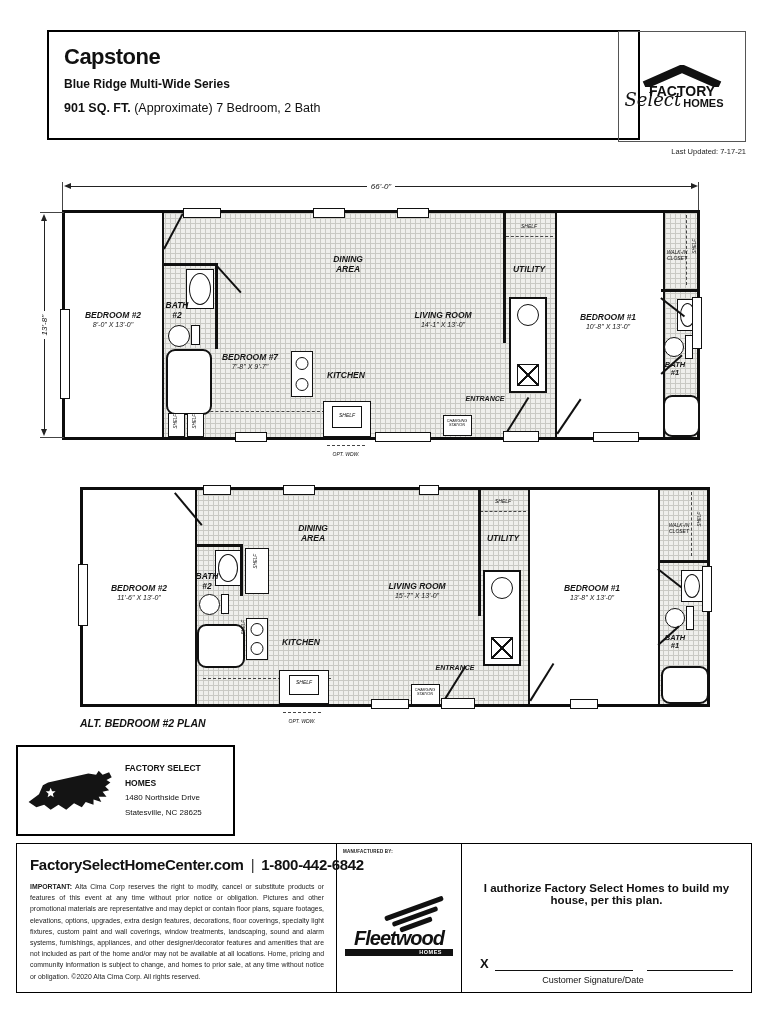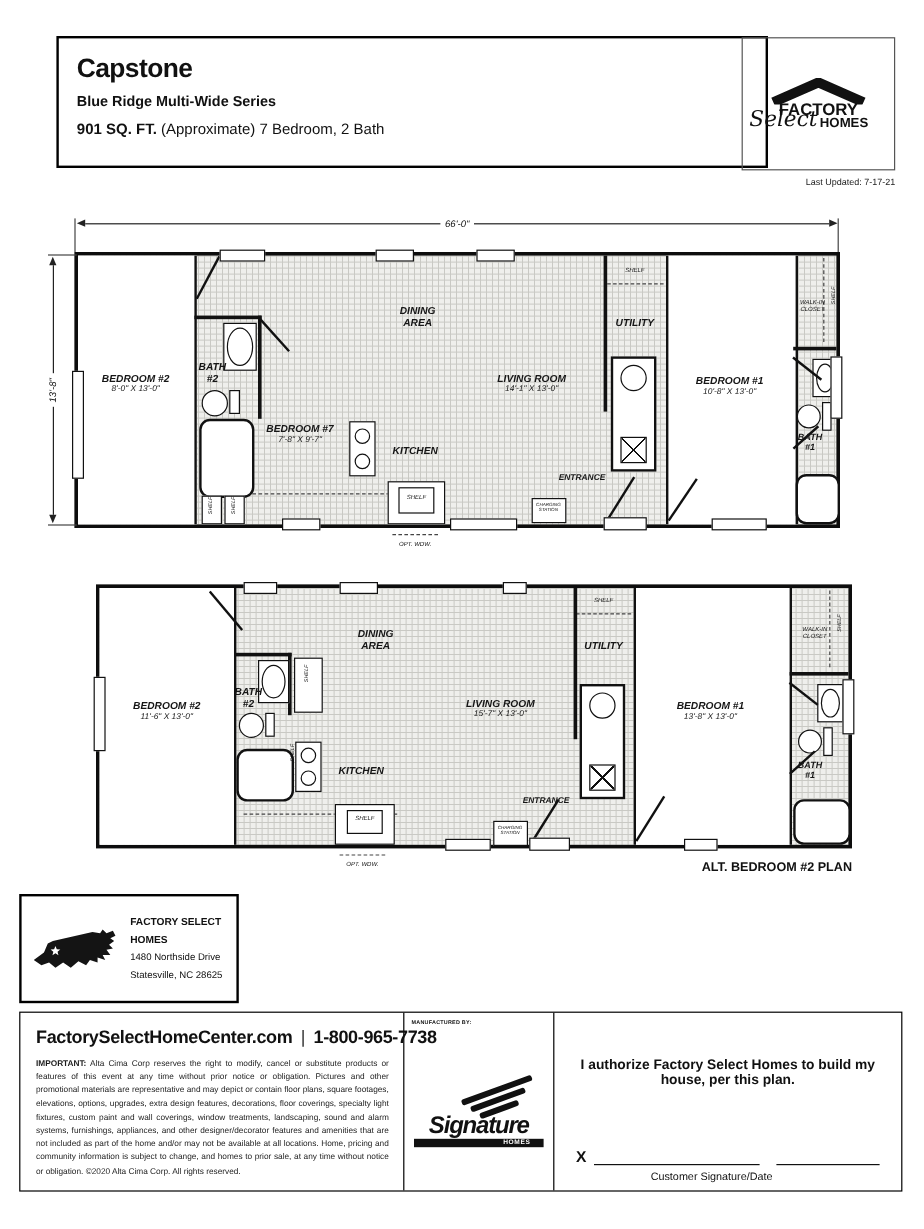--- a/index.html
+++ b/index.html
@@ -59,24 +59,24 @@
   .dim-h .ln{flex:1;height:1px;background:#222;}
   .dim-h .t{font-size:8px;font-style:italic;padding:0 4px;}
   .arr-l{width:0;height:0;border-top:3px solid transparent;border-bottom:3px solid transparent;border-right:7px solid #222;}
   .arr-r{width:0;height:0;border-top:3px solid transparent;border-bottom:3px solid transparent;border-left:7px solid #222;}
   .dim-v{position:absolute;display:flex;flex-direction:column;align-items:center;width:12px;}
   .dim-v .ln{flex:1;width:1px;background:#222;}
   .dim-v .t{font-size:8px;font-style:italic;writing-mode:vertical-rl;transform:rotate(180deg);padding:4px 0;}
   .arr-u{width:0;height:0;border-left:3px solid transparent;border-right:3px solid transparent;border-bottom:7px solid #222;}
   .arr-d{width:0;height:0;border-left:3px solid transparent;border-right:3px solid transparent;border-top:7px solid #222;}
   .ext{position:absolute;background:#444;z-index:1;}
-  #plan2-caption{position:absolute;left:80px;top:717px;width:630px;text-align:right;
-     font-size:10.5px;font-weight:700;}
-  
-  #dealer-box{position:absolute;left:16px;top:745px;width:183px;height:91px;border:2px solid #000;
+  #plan2-caption{position:absolute;left:80px;top:717px;width:630px;text-align:left;
+     font-size:10.5px;font-weight:700;font-style:italic;}
+  
+  #dealer-box{position:absolute;left:16px;top:745px;width:219px;height:91px;border:2px solid #000;
      box-sizing:border-box;display:flex;align-items:center;padding-left:8px;}
   #dealer-text{margin-left:8px;font-size:8px;line-height:1.8;}
   #dealer-name{font-weight:900;font-size:8.5px;}
   
   #strip{position:absolute;left:16px;top:843px;width:736px;height:150px;border:1.5px solid #000;
      box-sizing:border-box;display:flex;}
   #col-contact{width:320px;border-right:1.5px solid #000;box-sizing:border-box;padding:12px 12px 0 13px;}
   #contact-row{font-size:15px;font-weight:900;letter-spacing:-.3px;white-space:nowrap;}
   #contact-row .sep{font-weight:300;padding:0 7px;color:#333;}
   #disclaimer{margin-top:8px;font-size:6.9px;line-height:1.62;text-align:justify;color:#1c1c1c;}
@@ -336,36 +336,36 @@
     <div id="dealer-text">
       <div id="dealer-name">FACTORY SELECT HOMES</div>
       <div>1480 Northside Drive</div>
       <div>Statesville, NC 28625</div>
     </div>
   </div>
 
   <div id="strip">
     <div id="col-contact">
       <div id="contact-row">
-        <span>FactorySelectHomeCenter.com</span><span class="sep">|</span><span>1-800-965-7738</span>
+        <span>FactorySelectHomeCenter.com</span><span class="sep">|</span><span>1-800-442-6842</span>
       </div>
       <div id="disclaimer">
         <b>IMPORTANT:</b>
         <span>Alta Cima Corp reserves the right to modify, cancel or substitute products or features of this event at any time without prior notice or obligation. Pictures and other promotional materials are representative and may depict or contain floor plans, square footages, elevations, options, upgrades, extra design features, decorations, floor coverings, specialty light fixtures, custom paint and wall coverings, window treatments, landscaping, sound and alarm systems, furnishings, appliances, and other designer/decorator features and amenities that are not included as part of the home and/or may not be available at all locations. Home, pricing and community information is subject to change, and homes to prior sale, at any time without notice or obligation. ©2020 Alta Cima Corp. All rights reserved.</span>
       </div>
     </div>
     <div id="col-mfr">
       <div id="mfr-label">MANUFACTURED BY:</div>
       <div id="fw">
         <div id="fw-swoosh">
           <span class="sw" style="left:38px;top:2px;width:62px;"></span>
           <span class="sw" style="left:46px;top:10px;width:48px;"></span>
           <span class="sw" style="left:54px;top:18px;width:34px;"></span>
         </div>
-        <div id="fw-name">Signature</div>
+        <div id="fw-name">Fleetwood</div>
         <div id="fw-bar">
           <span>HOMES</span>
         </div>
       </div>
     </div>
     <div id="col-sign">
       <div id="authorize">I authorize Factory Select Homes to build my house, per this plan.</div>
       <div id="sig-row">
         <span id="sig-x">X</span>
         <span id="sig-line1"></span>

